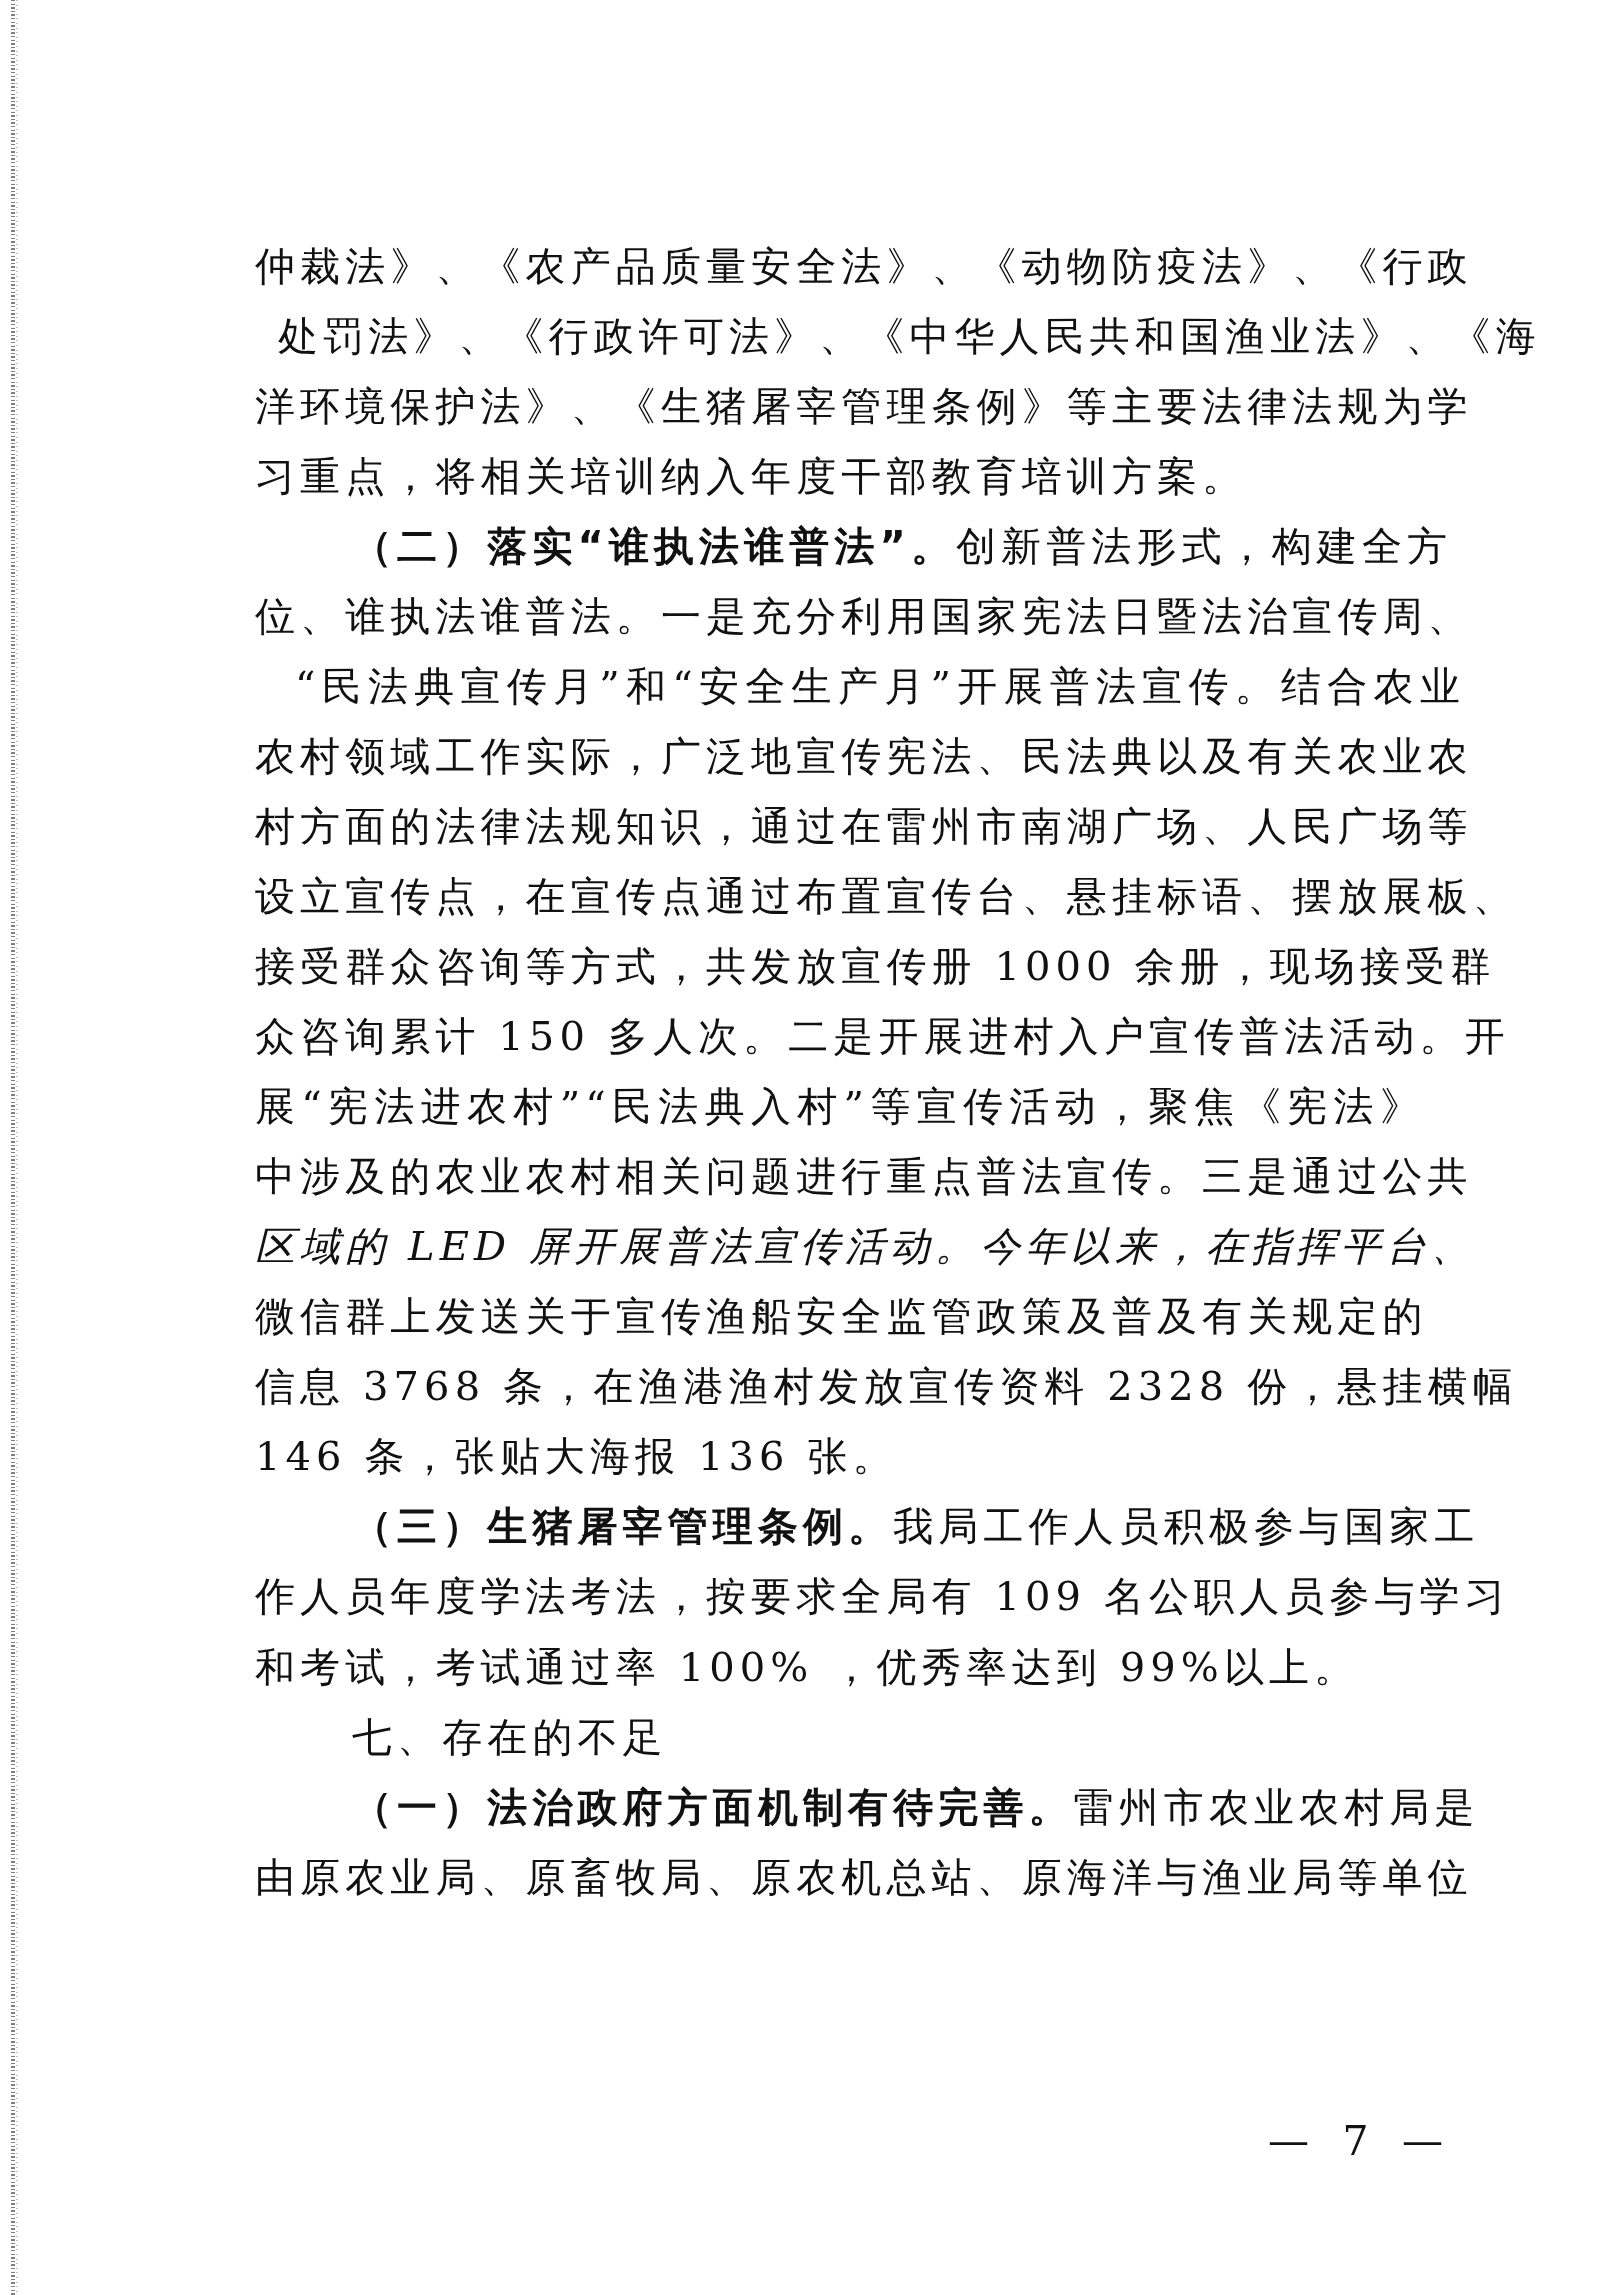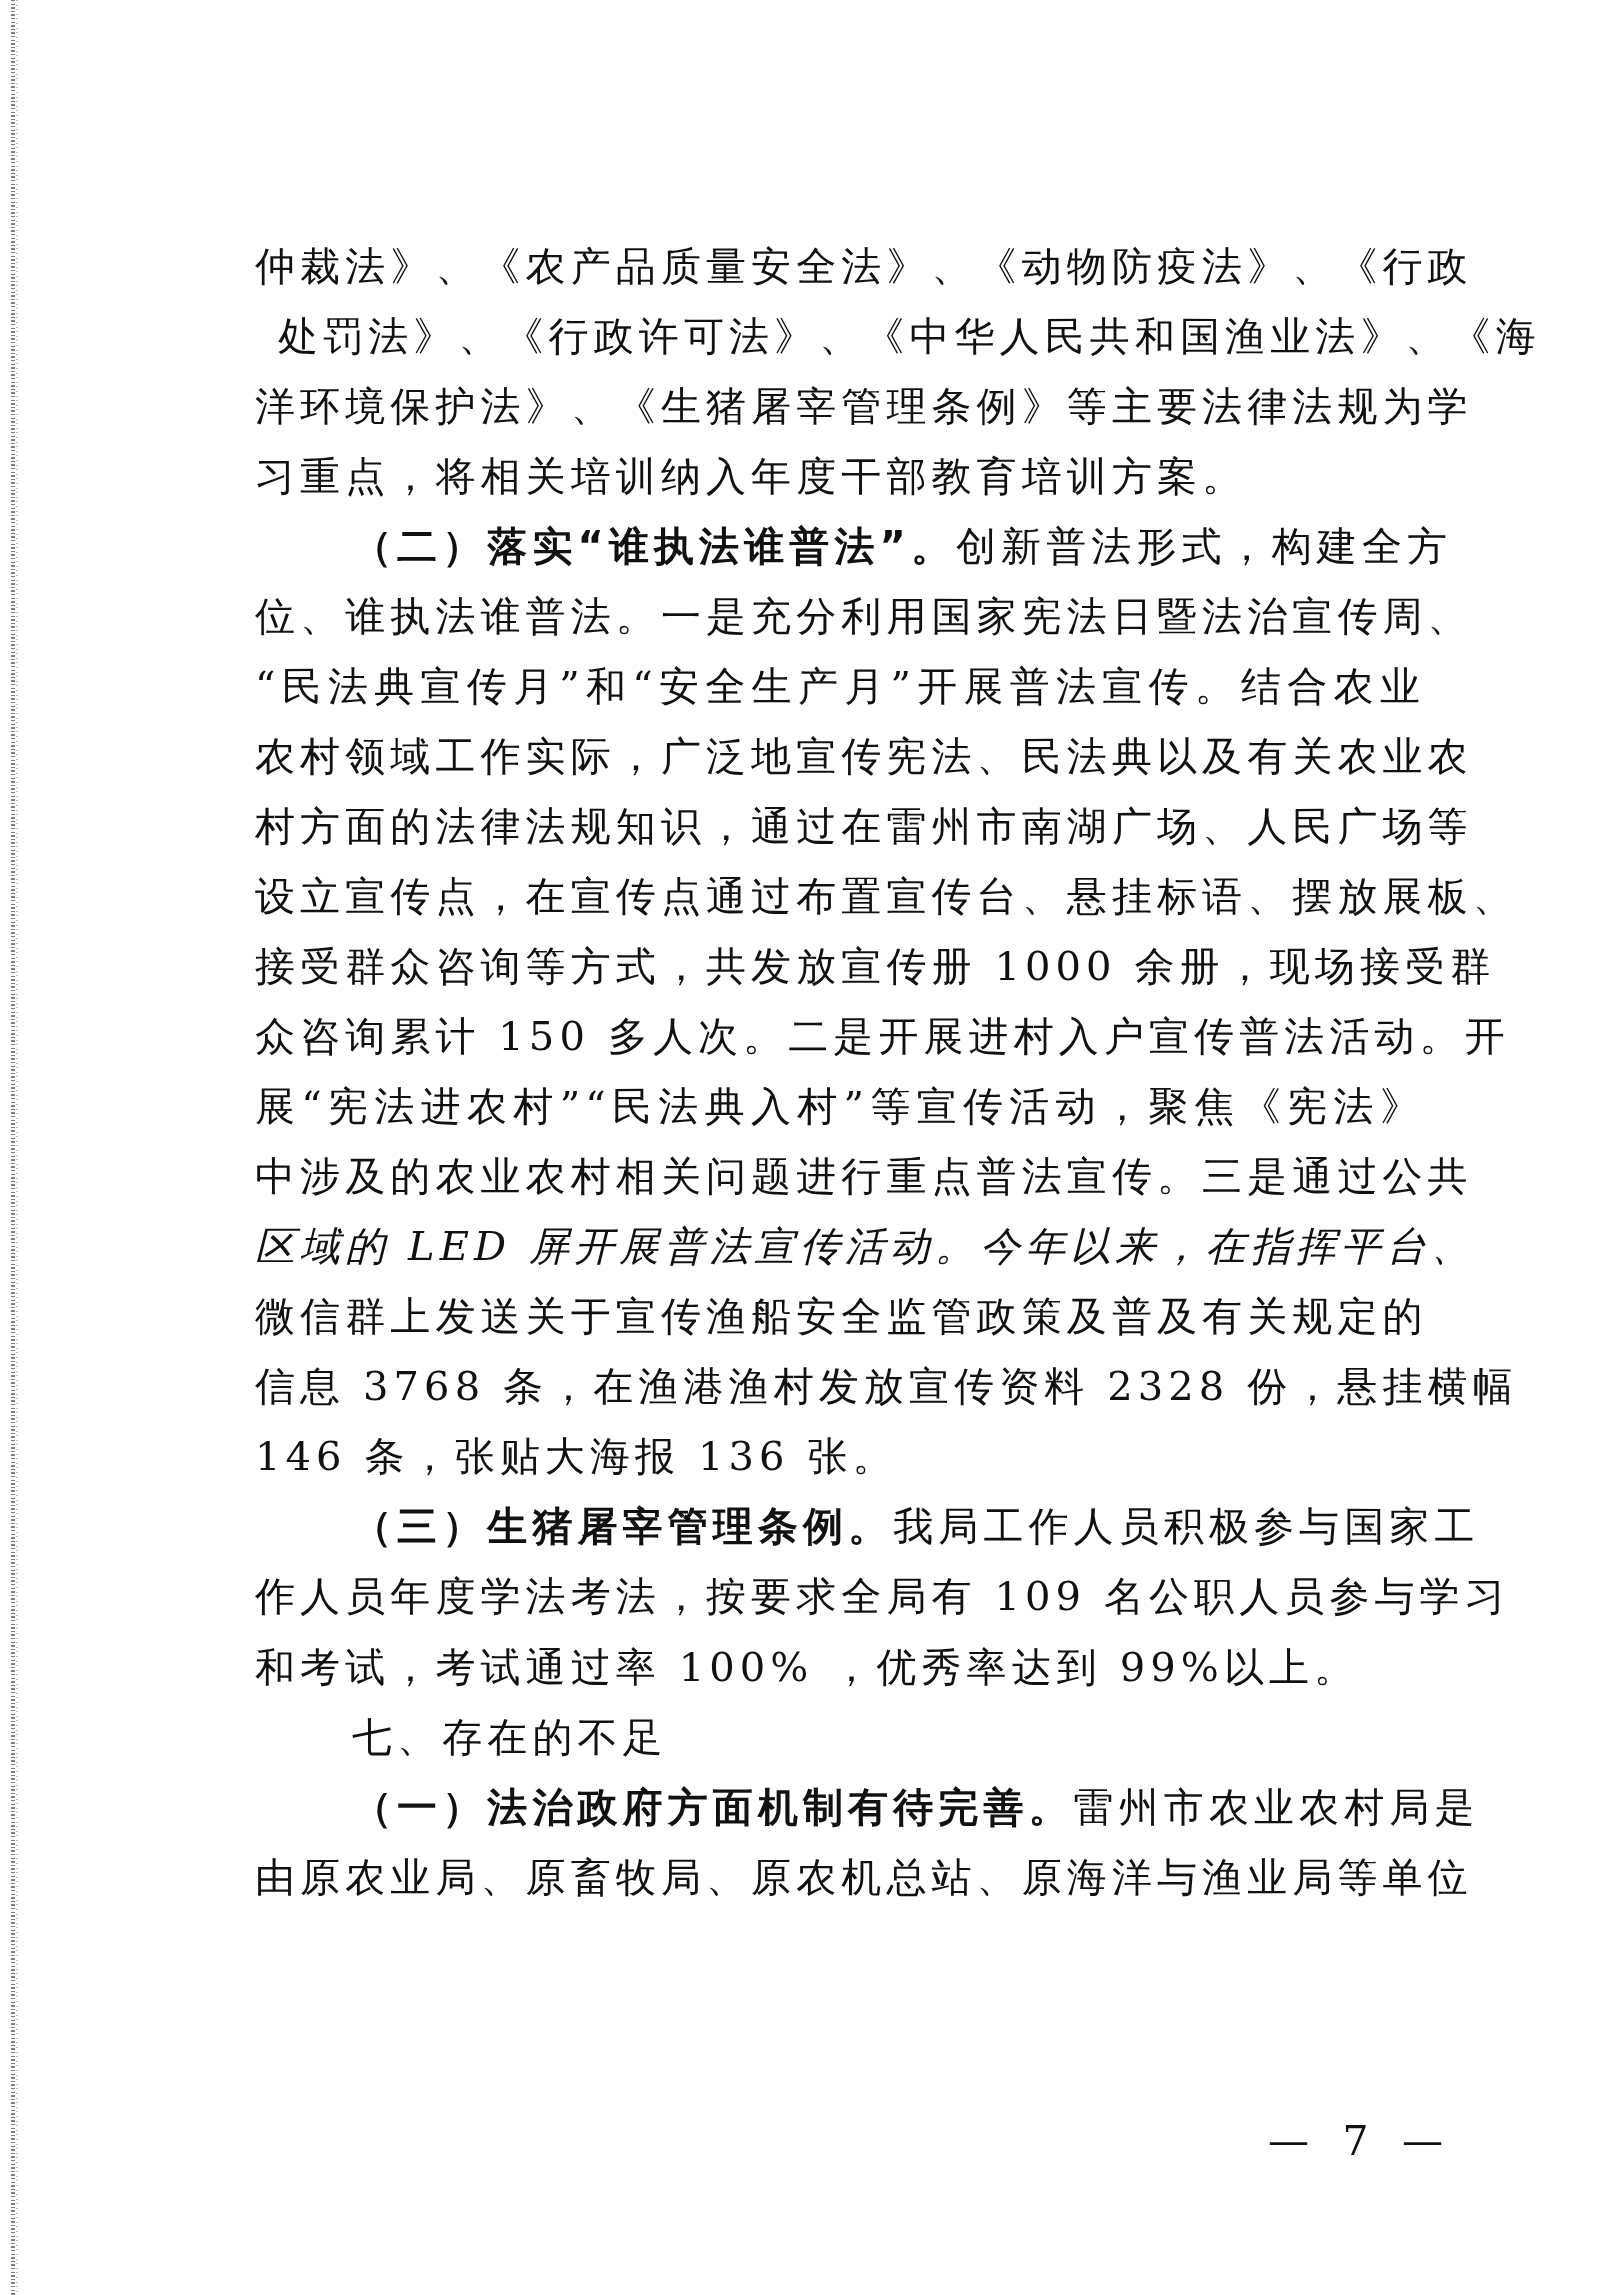--- a/index.html
+++ b/index.html
@@ -87,21 +87,21 @@
 
   <div class="line" style="top:230px;">仲裁法》、《农产品质量安全法》、《动物防疫法》、《行政</div>
   <div class="line" style="top:300px;margin-left:23px;">处罚法》、《行政许可法》、《中华人民共和国渔业法》、《海</div>
   <div class="line" style="top:370px;">洋环境保护法》、《生猪屠宰管理条例》等主要法律法规为学</div>
   <div class="line last" style="top:440px;">习重点，将相关培训纳入年度干部教育培训方案。</div>
 
   <div class="line indent" style="top:510px;">
     <span class="bold">（二）落实“谁执法谁普法”。</span><span>创新普法形式，构建全方</span>
   </div>
   <div class="line" style="top:580px;">位、谁执法谁普法。一是充分利用国家宪法日暨法治宣传周、</div>
-  <div class="line" style="top:650px;">“民法典宣传月”和“安全生产月”开展普法宣传。结合农业</div>
+  <div class="line" style="top:650px;margin-left:40px;">“民法典宣传月”和“安全生产月”开展普法宣传。结合农业</div>
   <div class="line" style="top:720px;">农村领域工作实际，广泛地宣传宪法、民法典以及有关农业农</div>
   <div class="line" style="top:790px;">村方面的法律法规知识，通过在雷州市南湖广场、人民广场等</div>
   <div class="line" style="top:860px;">设立宣传点，在宣传点通过布置宣传台、悬挂标语、摆放展板、</div>
   <div class="line" style="top:930px;">接受群众咨询等方式，共发放宣传册 1000 余册，现场接受群</div>
   <div class="line" style="top:1000px;">众咨询累计 150 多人次。二是开展进村入户宣传普法活动。开</div>
   <div class="line" style="top:1070px;">展“宪法进农村”“民法典入村”等宣传活动，聚焦《宪法》</div>
   <div class="line" style="top:1140px;">中涉及的农业农村相关问题进行重点普法宣传。三是通过公共</div>
   <div class="line" style="top:1210px;font-style:italic;">区域的 LED 屏开展普法宣传活动。今年以来，在指挥平台、</div>
   <div class="line" style="top:1280px;">微信群上发送关于宣传渔船安全监管政策及普及有关规定的</div>
   <div class="line" style="top:1350px;">信息 3768 条，在渔港渔村发放宣传资料 2328 份，悬挂横幅</div>

